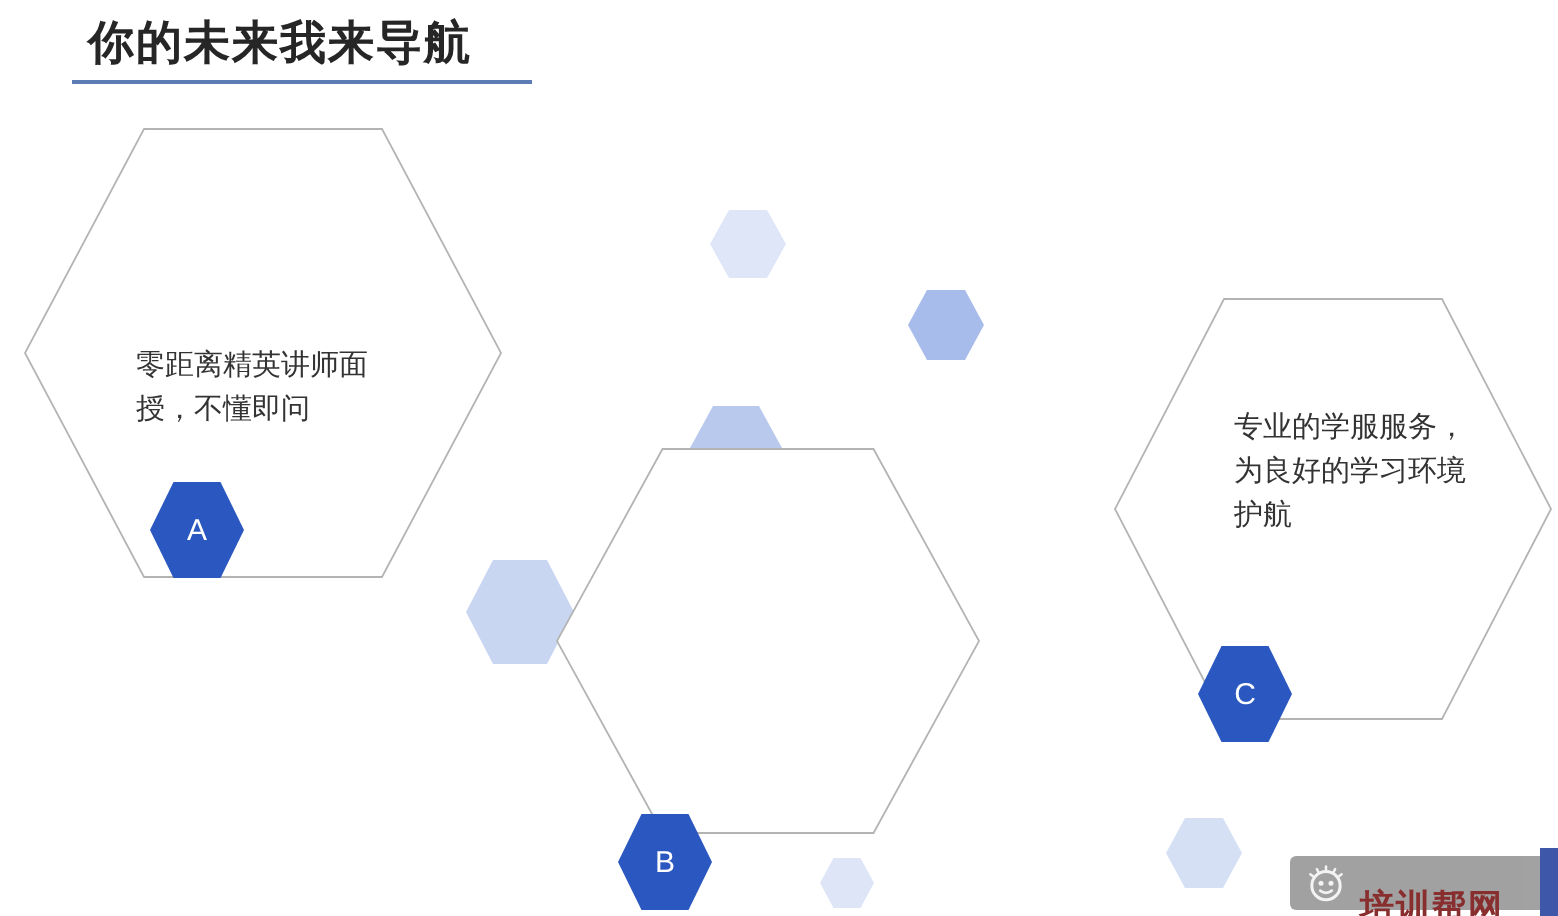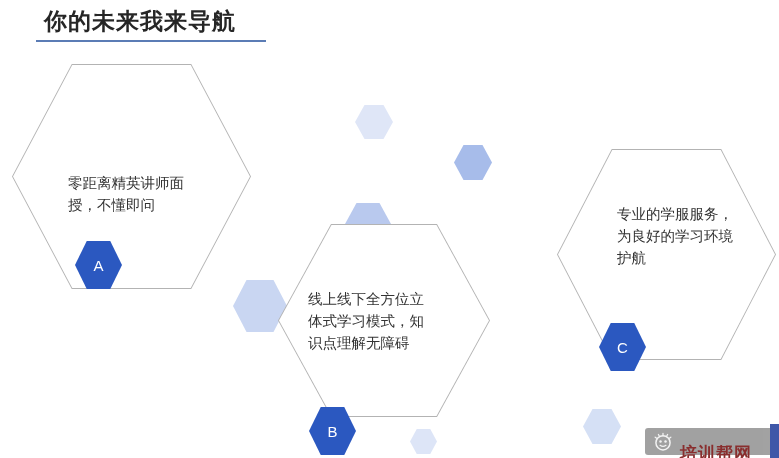--- a/index.html
+++ b/index.html
@@ -166,23 +166,20 @@
   <div class="deco" style="left:583px; top:409px; width:38px; height:35px; background:#d5e0f5;"></div>
 
   <div class="hex-outline" style="left:12px; top:64px; width:239px; height:225px;"></div>
   <div class="hex-text" style="left:68px; top:140px; width:160px;margin-top:32px;">零距离精英讲师面
 授，不懂即问</div>
   <div class="badge" style="left:75px; top:241px;">
     <span class="badge-label">A</span>
   </div>
 
   <div class="hex-outline" style="left:278px; top:224px; width:212px; height:193px;"></div>
-  <div class="hex-text" style="left:308px; top:288px; width:165px;">线上线下全方位立
-体式学习模式，知
-识点理解无障碍</div>
   <div class="badge" style="left:309px; top:407px;">
     <span class="badge-label">B</span>
   </div>
 
   <div class="hex-outline" style="left:557px; top:149px; width:219px; height:211px;"></div>
   <div class="hex-text" style="left:617px; top:203px; width:160px;">专业的学服服务，
 为良好的学习环境
 护航</div>
   <div class="badge" style="left:599px; top:323px;">
     <span class="badge-label">C</span>

